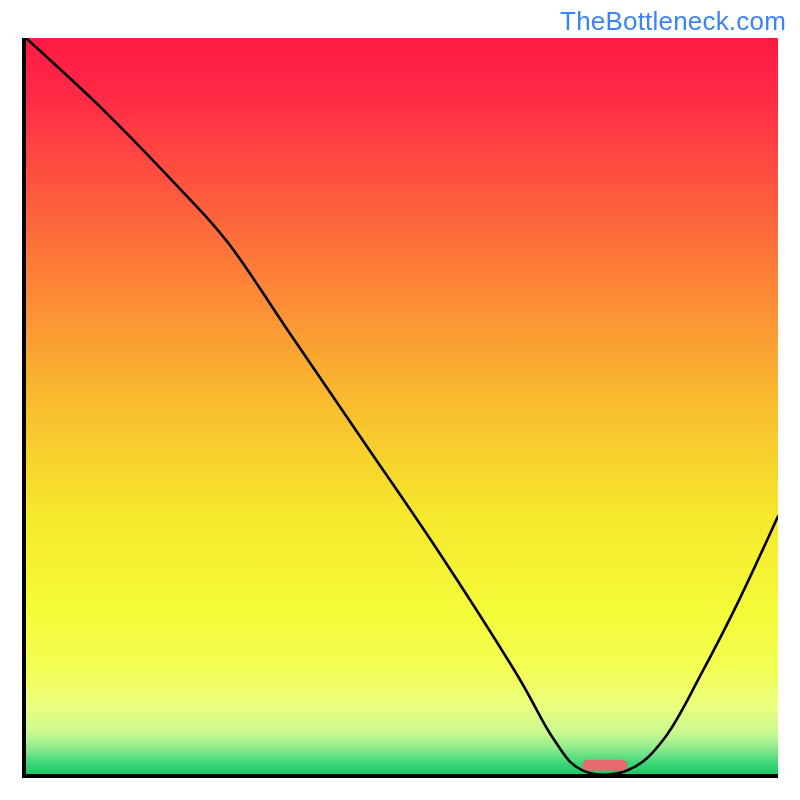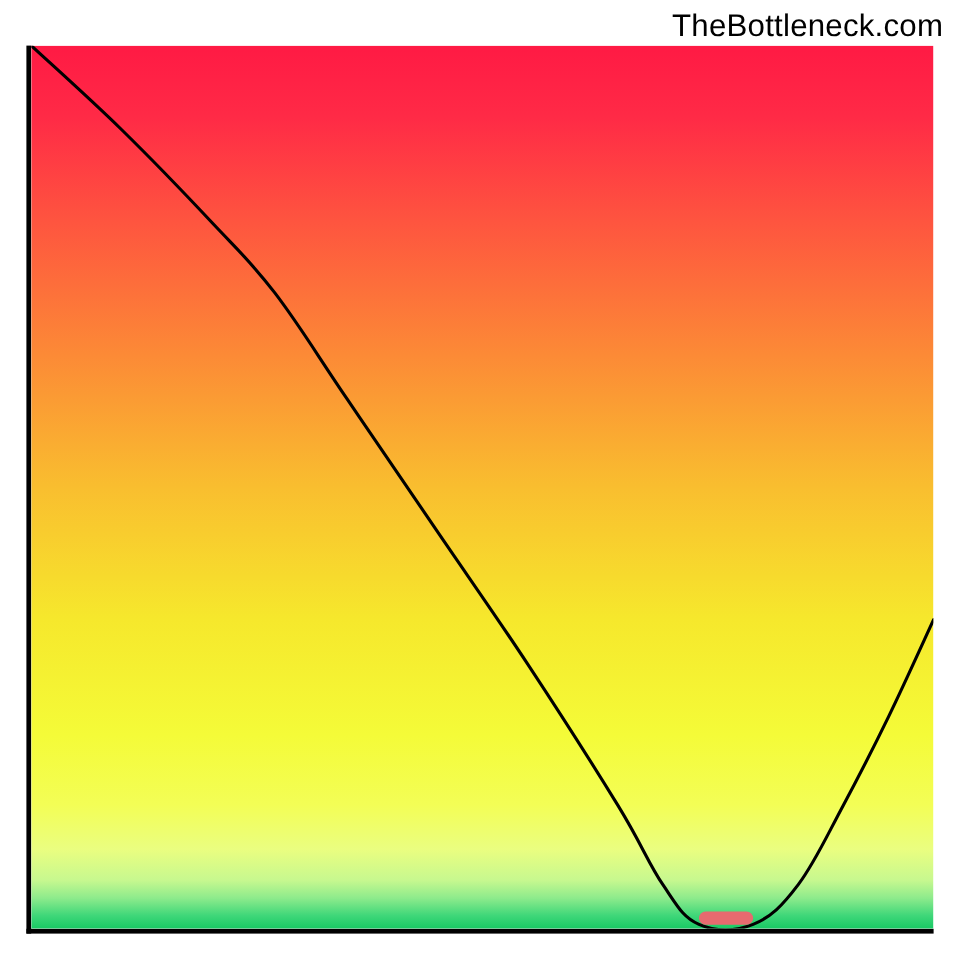--- a/index.html
+++ b/index.html
@@ -15,21 +15,21 @@
     position: relative;
     width: 800px;
     height: 800px;
   }
   .watermark {
     position: absolute;
     top: 6px;
     right: 14px;
     font-size: 26px;
     font-weight: 500;
-    color: #000000;
+    color: #3b82f6;
     letter-spacing: 0.2px;
     z-index: 10;
   }
   .plot {
     position: absolute;
     left: 22px;
     top: 38px;
     width: 756px;
     height: 740px;
     border-left: 4px solid #000;

